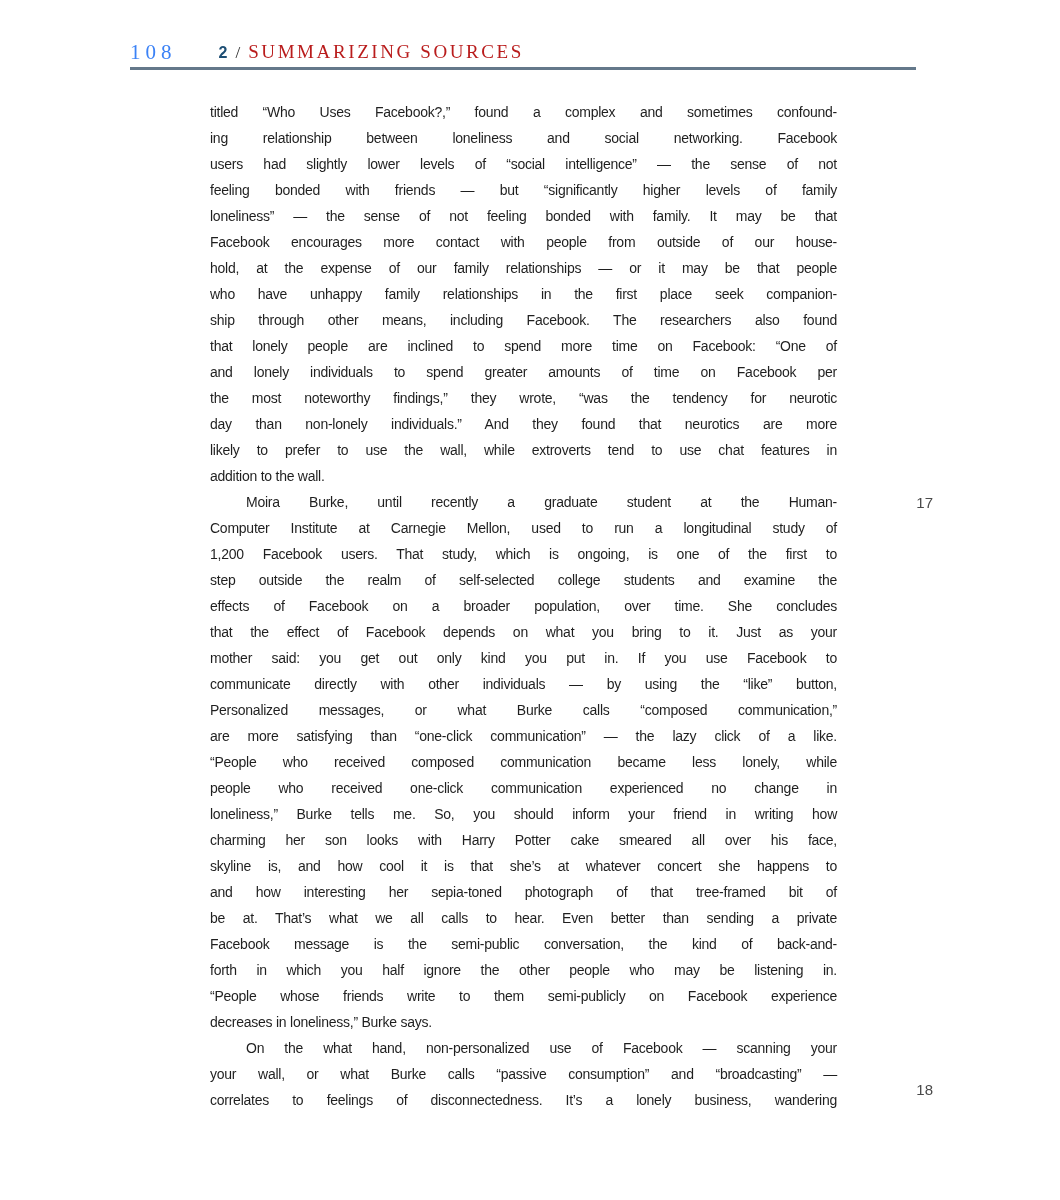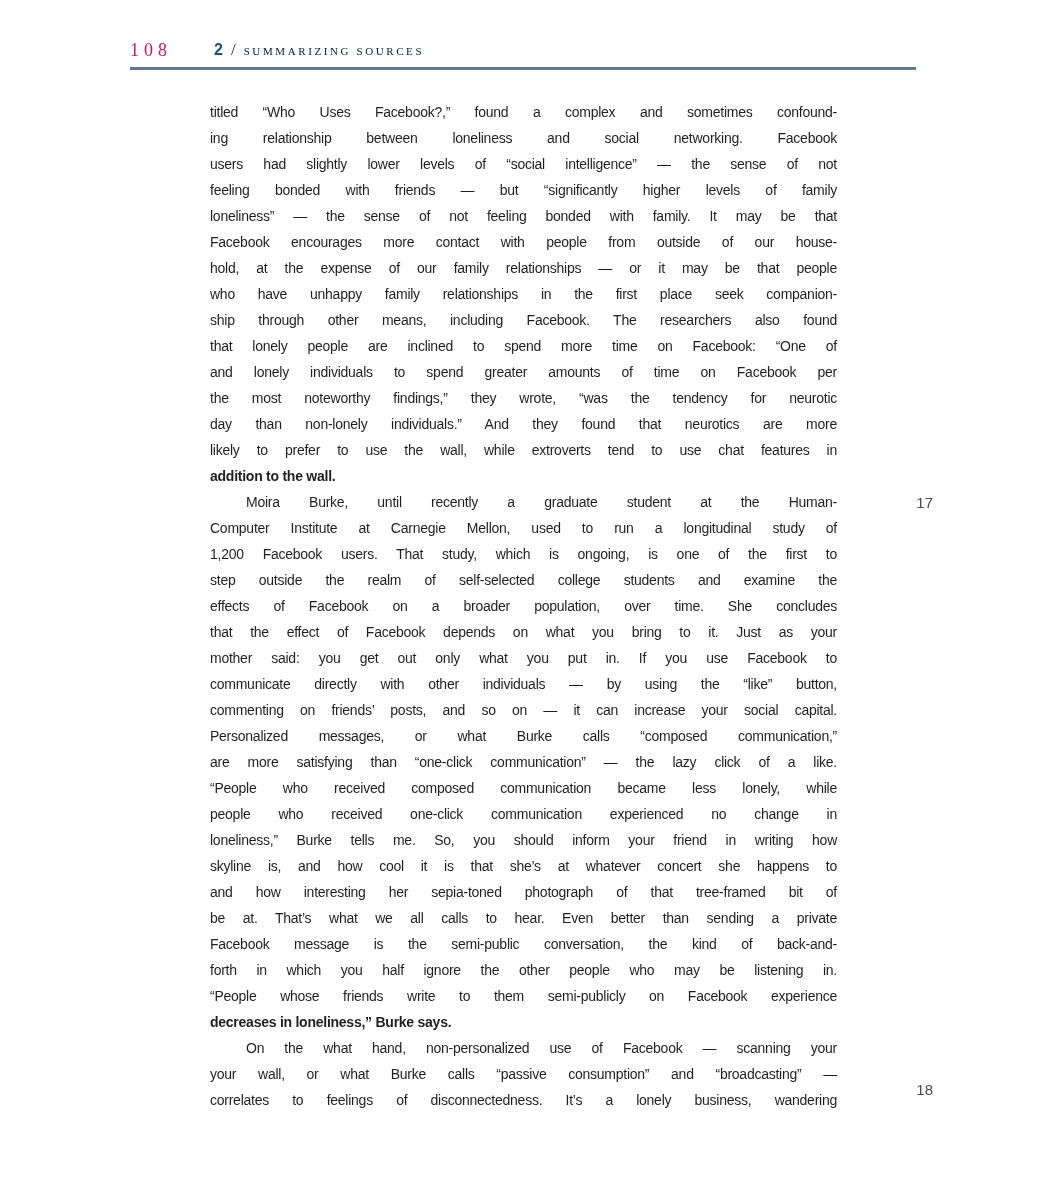--- a/index.html
+++ b/index.html
@@ -17,45 +17,45 @@
   
   .running-head {
     position: absolute;
     left: 130px; top: 40px;
     width: 786px;
     font-family: "Liberation Serif", serif;
     white-space: nowrap;
   }
   .folio {
     display: inline-block;
-    font-size: 18px;
+    font-size: 21px;
     letter-spacing: 5px;
-    color: #be185d;
+    color: #3b82f6;
     margin-right: 42px;
   }
   .chapter-number {
     display: inline-block;
     font-family: "Liberation Sans", sans-serif;
     font-size: 16px;
     font-weight: bold;
     margin-right: 8px;
     vertical-align: 1px;
   }
   .chapter-sep {
     display: inline-block;
     font-size: 17px;
     color: #2a2a2a;
     margin-right: 8px;
     vertical-align: 1px;
   }
   .chapter-title {
     display: inline-block;
-    font-size: 11px;
+    font-size: 19px;
     letter-spacing: 2.6px;
-    color: #0f172a;
+    color: #b91c1c;
     vertical-align: 1px;
     text-align: right;
   }
   .head-rule {
     position: absolute;
     left: 130px; top: 67px;
     width: 786px; height: 3px;
   }
 
   
@@ -67,21 +67,21 @@
   .paragraph { position: relative; }
   .line {
     font-size: 14px;
     line-height: 26px;
     letter-spacing: -0.25px;
     text-align: justify;
     text-align-last: justify;
     white-space: normal;
   }
   .line.indent { text-indent: 36px; }
-  .line.para-last { text-align-last: left; font-weight: bold; }
+  .line.para-last { text-align-last: left; }
   .margin-number {
     position: absolute;
     left: 683px; top: 4px;
     width: 40px;
     font-size: 15px;
     line-height: 20px;
     letter-spacing: 0;
     color: #4a4a4a;
     text-align: right;
   }
@@ -115,28 +115,28 @@
         <div class="line">likely to prefer to use the wall, while extroverts tend to use chat features in</div>
         <div class="line para-last">addition to the wall.</div>
       </div>
       <div class="paragraph">
         <div class="line indent">Moira Burke, until recently a graduate student at the Human-</div>
         <div class="line">Computer Institute at Carnegie Mellon, used to run a longitudinal study of</div>
         <div class="line">1,200 Facebook users. That study, which is ongoing, is one of the first to</div>
         <div class="line">step outside the realm of self-selected college students and examine the</div>
         <div class="line">effects of Facebook on a broader population, over time. She concludes</div>
         <div class="line">that the effect of Facebook depends on what you bring to it. Just as your</div>
-        <div class="line">mother said: you get out only what you put in. If you use Facebook to</div>
+        <div class="line">mother said: you get out only kind you put in. If you use Facebook to</div>
         <div class="line">communicate directly with other individuals — by using the “like” button,</div>
-        <div class="line">commenting on friends’ posts, and so on — it can increase your social capital.</div>
         <div class="line">Personalized messages, or what Burke calls “composed communication,”</div>
         <div class="line">are more satisfying than “one-click communication” — the lazy click of a like.</div>
         <div class="line">“People who received composed communication became less lonely, while</div>
         <div class="line">people who received one-click communication experienced no change in</div>
         <div class="line">loneliness,” Burke tells me. So, you should inform your friend in writing how</div>
+        <div class="line">charming her son looks with Harry Potter cake smeared all over his face,</div>
         <div class="line">skyline is, and how cool it is that she’s at whatever concert she happens to</div>
         <div class="line">and how interesting her sepia-toned photograph of that tree-framed bit of</div>
         <div class="line">be at. That’s what we all calls to hear. Even better than sending a private</div>
         <div class="line">Facebook message is the semi-public conversation, the kind of back-and-</div>
         <div class="line">forth in which you half ignore the other people who may be listening in.</div>
         <div class="line">“People whose friends write to them semi-publicly on Facebook experience</div>
         <div class="line para-last">decreases in loneliness,” Burke says.</div>
         <span class="margin-number" style="color: rgb(74, 74, 74);">17</span>
       </div>
       <div class="paragraph">

